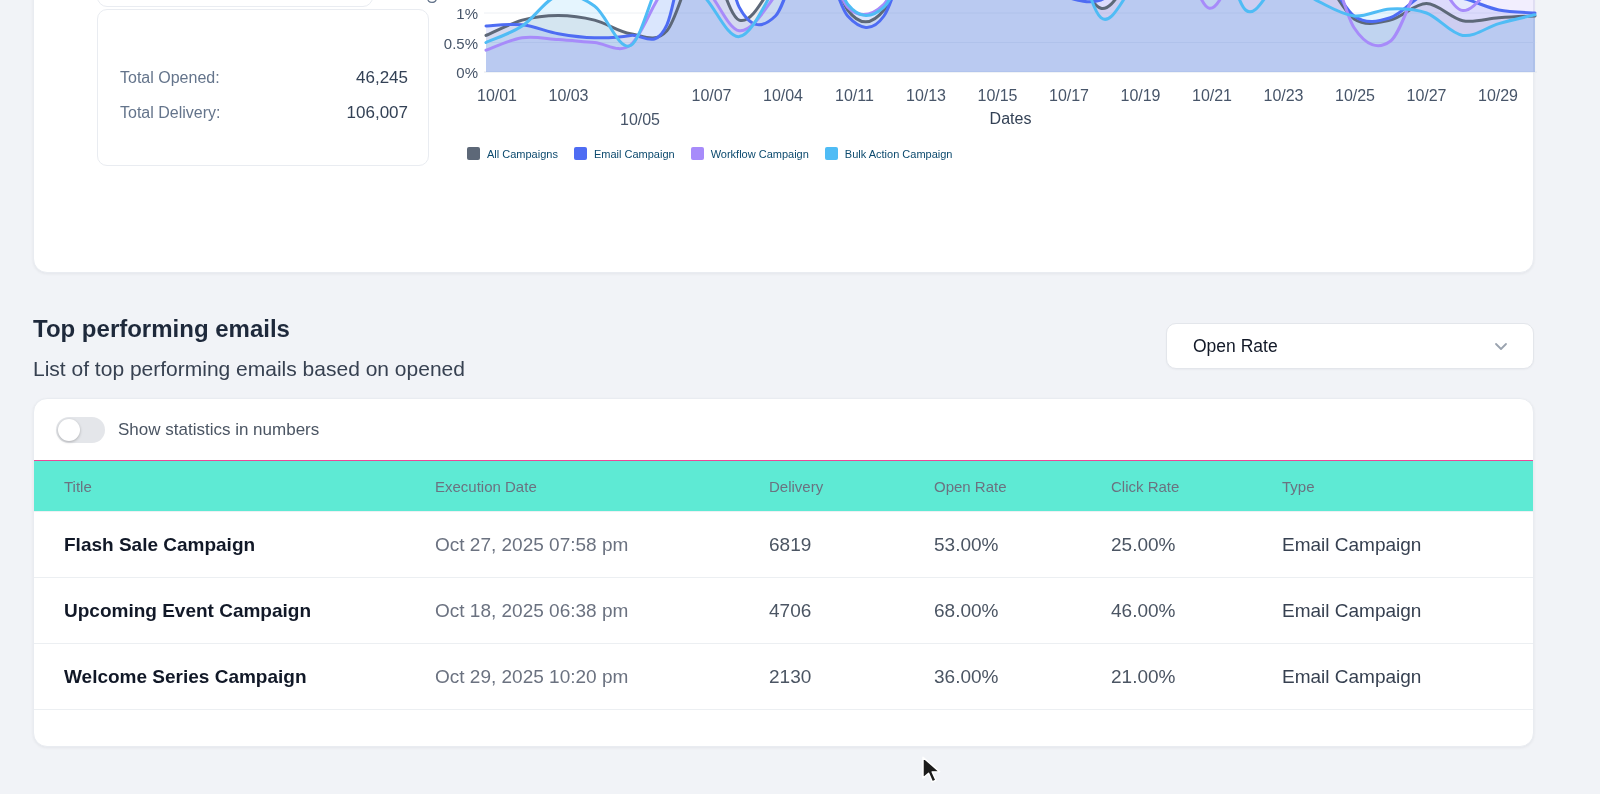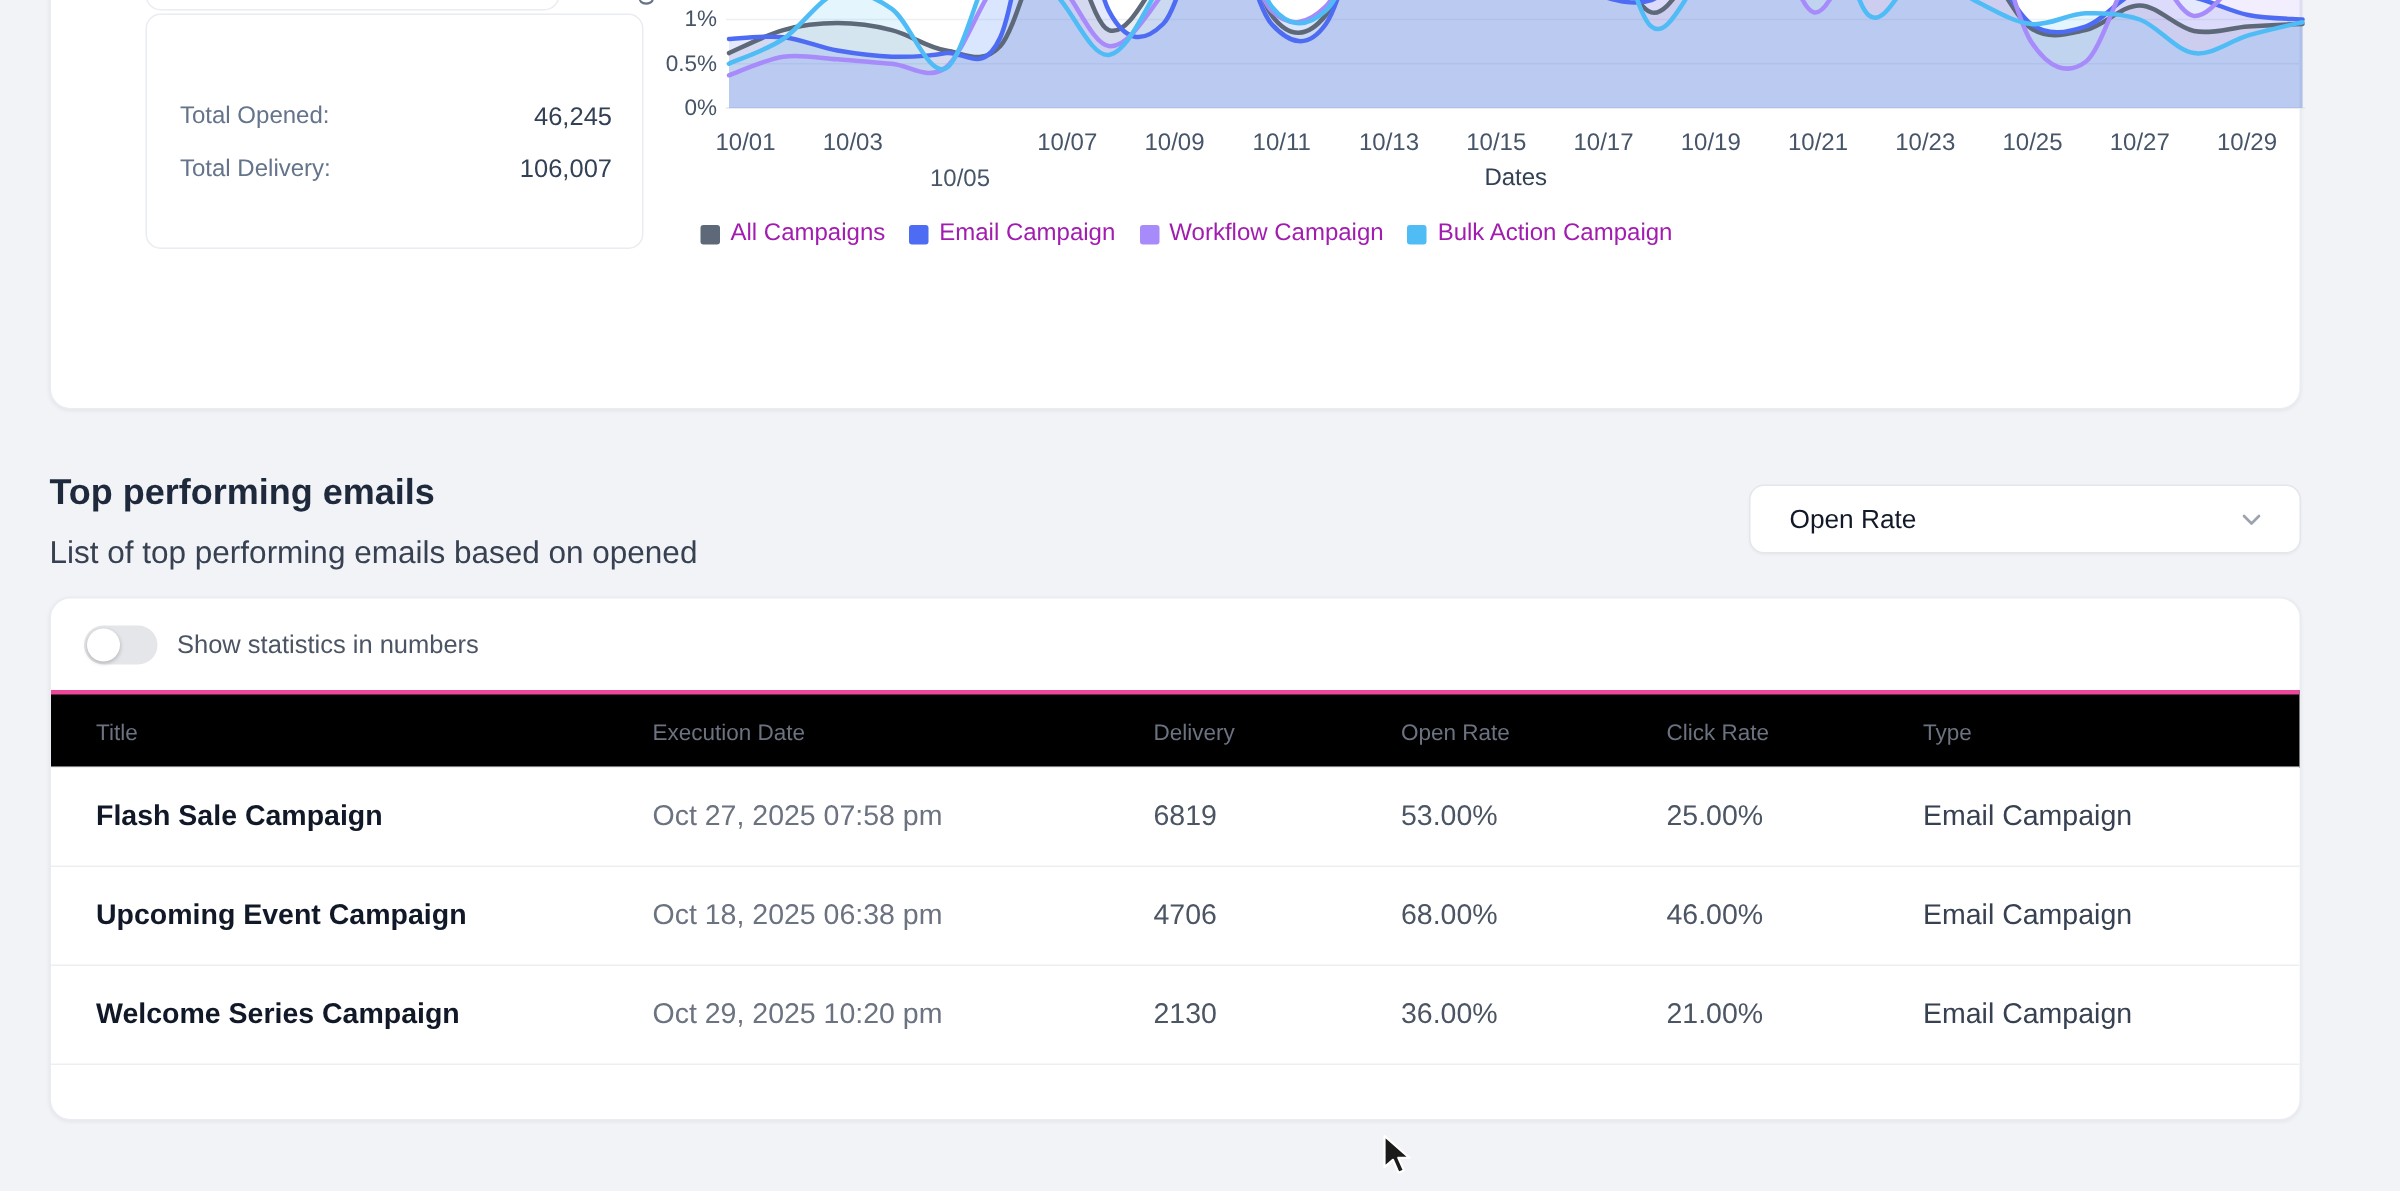--- a/index.html
+++ b/index.html
@@ -20,35 +20,35 @@
   #plot { left:450px; top:0px; width:1053px; height:152px; overflow:hidden; }
   #y-ticks { left:378px; top:0; width:66px; height:160px; }
   .ytick { position:absolute; right:0; width:66px; text-align:right; font-size:15px; color:#475569; transform:translateY(-50%); }
   #y-axis-label { left:366px; top:38px; width:80px; font-size:15px; color:#64748b; transform:rotate(-90deg) translateY(-50%); transform-origin:center; text-align:center; }
   #x-ticks { left:450px; top:166px; width:1053px; height:22px; }
   .xtick { position:absolute; transform:translateX(-50%); font-size:16px; color:#475569; white-space:nowrap; }
   #x-axis-label { left:450px; top:189px; width:1053px; text-align:center; font-size:16px; color:#334155; }
   #legend { left:433px; top:226px; display:flex; align-items:center; gap:16px; }
   .legend-item { display:flex; align-items:center; gap:7px; }
   .legend-swatch { width:13px; height:13px; border-radius:2px; display:inline-block; }
-  .legend-label { font-size:16px; color:#a21caf;text-align:right; }
+  .legend-label { font-size:11px; color:#0c4a6e;text-align:right; }
 
   
   #section-title { left:33px; top:315px; font-size:24px; font-weight:bold; color:#1e293b; }
   #section-subtitle { left:33px; top:357px; font-size:21px; color:#374151; }
   #metric-dropdown { left:1166px; top:323px; width:368px; height:46px; background:#fff; border:1px solid #e3e6eb; border-radius:10px; box-shadow:0 1px 2px rgba(15,23,42,0.04); display:flex; align-items:center; justify-content:space-between; padding:0 22px 0 26px; cursor:pointer; }
   #metric-dropdown-value { font-size:17.5px; color:#111827; }
 
   
   #table-card { left:33px; top:398px; width:1501px; height:349px; padding-top:0; }
   #toggle-row { position:absolute; left:22px; top:17px; height:28px; display:flex; align-items:center; gap:13px; }
   #toggle { width:49px; height:26px; border-radius:13px; background:#e4e6ea; position:relative; cursor:pointer; }
   #toggle-knob { position:absolute; left:2px; top:2px; width:22px; height:22px; border-radius:50%; background:#fff; box-shadow:0 1px 3px rgba(0,0,0,0.25); }
   #toggle-label { font-size:17px; color:#4b5563; }
-  #thead { position:absolute; left:0; top:61px; width:1499px; height:52px; background:#000000; border-top:3px solid #ec4899; border-bottom:1px solid #eef0f3; }
+  #thead { position:absolute; left:0; top:61px; width:1499px; height:52px; background:#5eead4; border-top:1px solid #ec4899; border-bottom:1px solid #eef0f3; }
   .th { position:absolute; top:0; height:52px; line-height:52px; font-size:15px; color:#6b7280; }
   .trow { position:absolute; left:0; width:1499px; height:66px; border-bottom:1px solid #eceff2; background:#fff; }
   .td { position:absolute; top:0; height:66px; line-height:66px; font-size:19px; color:#4b5563; white-space:nowrap; }
   .td.title-cell { font-weight:bold; color:#111827; }
   .td.date-cell { color:#6b7280; }
   .td.type-cell { color:#374151; }
 
   #cursor { left:921px; top:756px; width:20px; height:28px; }
 </style>
 </head>
@@ -89,21 +89,21 @@
       <path d="M2.0,114.4 C8.0,111.9 26.1,102.4 38.2,99.1 C50.2,95.7 62.3,94.4 74.3,94.4 C86.4,94.4 98.5,96.0 110.5,99.1 C122.6,102.1 134.6,110.9 146.7,112.7 C158.7,114.4 170.8,123.0 182.9,109.7 C194.9,96.4 207.0,34.8 219.0,33.0 C231.1,31.2 243.1,94.7 255.2,99.1 C267.3,103.5 279.3,77.4 291.4,59.5 C303.4,41.7 315.5,-13.2 327.6,-8.3 C339.6,-3.4 351.7,72.8 363.7,89.0 C375.8,105.3 387.8,104.3 399.9,89.0 C412.0,73.8 424.0,14.3 436.1,-2.4 C448.1,-19.1 460.2,-12.7 472.2,-11.3 C484.3,-9.8 496.4,2.2 508.4,6.4 C520.5,10.7 532.5,9.7 544.6,14.1 C556.6,18.5 568.7,20.8 580.8,33.0 C592.8,45.2 604.9,83.8 616.9,87.3 C629.0,90.7 641.0,58.8 653.1,53.7 C665.2,48.5 677.2,64.0 689.3,56.6 C701.3,49.2 713.4,8.9 725.4,9.4 C737.5,9.9 749.6,51.7 761.6,59.5 C773.7,67.4 785.7,57.9 797.8,56.6 C809.9,55.3 821.9,45.0 834.0,51.9 C846.0,58.8 858.1,90.0 870.1,97.9 C882.2,105.8 894.3,101.6 906.3,99.1 C918.4,96.5 930.4,82.5 942.5,82.6 C954.5,82.7 966.6,97.3 978.7,99.7 C990.7,102.0 1002.8,97.5 1014.8,96.7 C1026.9,95.9 1045.0,95.2 1051.0,95.0" fill="none" stroke="#5d6878" stroke-width="3" stroke-linejoin="round" stroke-linecap="round"></path>
       <path d="M2.0,105.0 C8.0,104.8 26.1,102.5 38.2,103.8 C50.2,105.1 62.3,110.5 74.3,112.7 C86.4,114.8 98.5,116.5 110.5,116.8 C122.6,117.1 134.6,116.6 146.7,114.4 C158.7,112.3 170.8,130.2 182.9,103.8 C194.9,77.4 207.0,-40.7 219.0,-43.7 C231.1,-46.6 243.1,63.0 255.2,86.1 C267.3,109.2 279.3,106.8 291.4,95.0 C303.4,83.2 315.5,15.3 327.6,15.3 C339.6,15.3 351.7,81.7 363.7,95.0 C375.8,108.2 387.8,112.2 399.9,95.0 C412.0,77.7 424.0,11.9 436.1,-8.3 C448.1,-28.5 460.2,-29.4 472.2,-26.0 C484.3,-22.6 496.4,-1.4 508.4,12.3 C520.5,26.1 532.5,46.1 544.6,56.6 C556.6,67.1 568.7,71.7 580.8,75.5 C592.8,79.2 604.9,83.1 616.9,79.0 C629.0,74.9 641.0,53.9 653.1,50.7 C665.2,47.5 677.2,65.4 689.3,59.5 C701.3,53.6 713.4,21.2 725.4,15.3 C737.5,9.4 749.6,21.2 761.6,24.2 C773.7,27.1 785.7,29.6 797.8,33.0 C809.9,36.4 821.9,34.5 834.0,44.8 C846.0,55.1 858.1,86.3 870.1,95.0 C882.2,103.6 894.3,100.5 906.3,96.7 C918.4,93.0 930.4,75.8 942.5,72.5 C954.5,69.3 966.6,74.5 978.7,77.3 C990.7,80.0 1002.8,86.6 1014.8,89.0 C1026.9,91.5 1045.0,91.5 1051.0,92.0" fill="none" stroke="#4e6cf3" stroke-width="3" stroke-linejoin="round" stroke-linecap="round"></path>
       <path d="M2.0,129.2 C8.0,127.1 26.1,118.6 38.2,116.8 C50.2,115.0 62.3,117.8 74.3,118.5 C86.4,119.3 98.5,120.6 110.5,121.5 C122.6,122.4 134.6,133.2 146.7,123.9 C158.7,114.5 170.8,75.2 182.9,65.5 C194.9,55.7 207.0,58.1 219.0,65.5 C231.1,72.8 243.1,108.2 255.2,109.7 C267.3,111.2 279.3,90.8 291.4,74.3 C303.4,57.8 315.5,8.6 327.6,10.6 C339.6,12.5 351.7,74.0 363.7,86.1 C375.8,98.2 387.8,95.0 399.9,83.2 C412.0,71.3 424.0,20.5 436.1,14.7 C448.1,8.9 460.2,48.8 472.2,48.3 C484.3,47.8 496.4,18.4 508.4,11.8 C520.5,5.1 532.5,10.6 544.6,8.2 C556.6,5.9 568.7,-12.9 580.8,-2.4 C592.8,8.1 604.9,61.5 616.9,71.3 C629.0,81.2 641.0,65.4 653.1,56.6 C665.2,47.7 677.2,13.1 689.3,18.3 C701.3,23.4 713.4,85.1 725.4,87.3 C737.5,89.4 749.6,41.3 761.6,31.2 C773.7,21.2 785.7,30.7 797.8,27.1 C809.9,23.5 821.9,-3.9 834.0,9.4 C846.0,22.7 858.1,88.3 870.1,106.8 C882.2,125.2 894.3,129.0 906.3,120.3 C918.4,111.7 930.4,59.9 942.5,54.8 C954.5,49.7 966.6,88.9 978.7,89.6 C990.7,90.4 1002.8,67.0 1014.8,59.5 C1026.9,52.1 1045.0,47.3 1051.0,44.8" fill="none" stroke="#a78bfa" stroke-width="3" stroke-linejoin="round" stroke-linecap="round"></path>
       <path d="M2.0,121.5 C8.0,118.7 26.1,112.8 38.2,105.0 C50.2,97.1 62.3,77.6 74.3,74.3 C86.4,71.0 98.5,76.6 110.5,84.9 C122.6,93.3 134.6,130.6 146.7,124.5 C158.7,118.3 170.8,56.1 182.9,47.8 C194.9,39.4 207.0,63.0 219.0,74.3 C231.1,85.6 243.1,117.1 255.2,115.6 C267.3,114.1 279.3,85.6 291.4,65.5 C303.4,45.3 315.5,-8.3 327.6,-5.3 C339.6,-2.4 351.7,67.9 363.7,83.2 C375.8,98.4 387.8,97.1 399.9,86.1 C412.0,75.1 424.0,28.6 436.1,17.1 C448.1,5.6 460.2,17.1 472.2,17.1 C484.3,17.1 496.4,17.4 508.4,17.1 C520.5,16.8 532.5,17.6 544.6,15.3 C556.6,13.0 568.7,-10.1 580.8,3.5 C592.8,17.1 604.9,86.9 616.9,96.7 C629.0,106.6 641.0,69.2 653.1,62.5 C665.2,55.8 677.2,67.6 689.3,56.6 C701.3,45.6 713.4,-9.0 725.4,-3.6 C737.5,1.8 749.6,78.5 761.6,89.0 C773.7,99.6 785.7,61.0 797.8,59.5 C809.9,58.1 821.9,74.3 834.0,80.2 C846.0,86.1 858.1,93.7 870.1,95.0 C882.2,96.2 894.3,88.4 906.3,87.9 C918.4,87.4 930.4,87.6 942.5,92.0 C954.5,96.4 966.6,112.7 978.7,114.4 C990.7,116.2 1002.8,106.1 1014.8,102.6 C1026.9,99.2 1045.0,95.2 1051.0,93.8" fill="none" stroke="#4fbcf5" stroke-width="3" stroke-linejoin="round" stroke-linecap="round"></path>
     </svg>
   <div id="x-ticks" class="abs">
       <div class="xtick" style="left: 13px;">10/01</div>
       <div class="xtick" style="left: 84.5px;">10/03</div>
       <div class="xtick" style="left: 156px; margin-top: 24px;">10/05</div>
       <div class="xtick" style="left: 227.5px;">10/07</div>
-      <div class="xtick" style="left: 299px;">10/09</div>
+      <div class="xtick" style="left: 299px;">10/04</div>
       <div class="xtick" style="left: 370.5px;">10/11</div>
       <div class="xtick" style="left: 442px;">10/13</div>
       <div class="xtick" style="left: 513.5px;">10/15</div>
       <div class="xtick" style="left: 585px;">10/17</div>
       <div class="xtick" style="left: 656.5px;">10/19</div>
       <div class="xtick" style="left: 728px;">10/21</div>
       <div class="xtick" style="left: 799.5px;">10/23</div>
       <div class="xtick" style="left: 871px;">10/25</div>
       <div class="xtick" style="left: 942.5px;">10/27</div>
       <div class="xtick" style="left: 1014px;">10/29</div>

